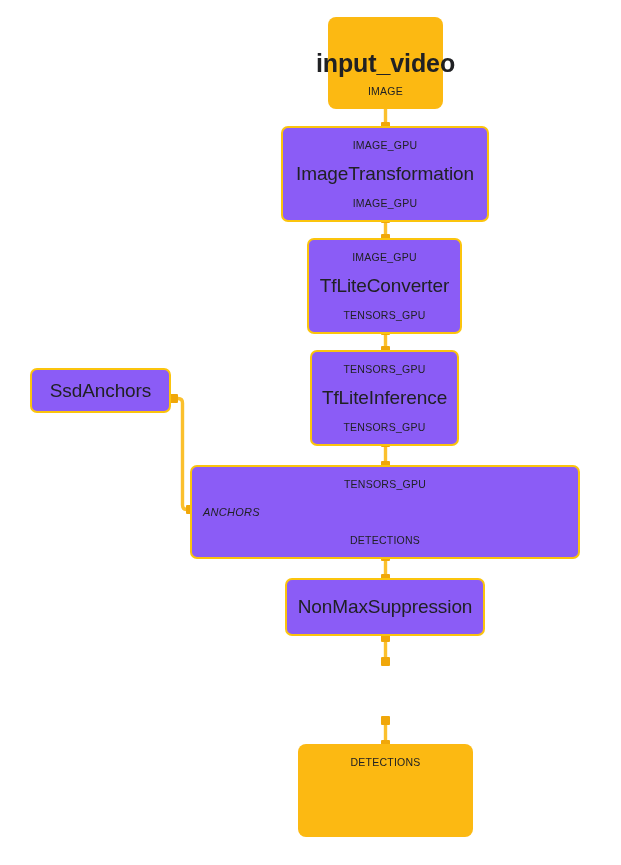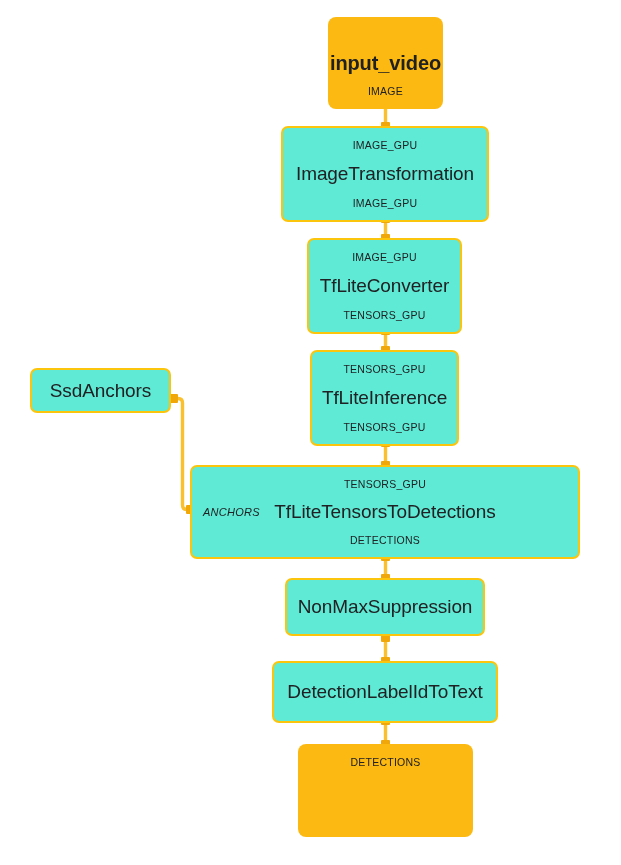--- a/index.html
+++ b/index.html
@@ -30,38 +30,38 @@
   .node {
     position: absolute;
     box-sizing: border-box;
     border-radius: 7px;
     display: flex;
     flex-direction: column;
     align-items: center;
     justify-content: center;
   }
   .node.outlined {
-    background: #5eead4;
+    background: #8b5cf6;
     border: 2px solid #fbc40d;
   }
   .node.filled {
     background: #fcb912;
     border: none;
     border-radius: 8px;
   }
   .node-title {
     font-size: 19px;
     color: #202124;
     letter-spacing: -0.1px;
     white-space: nowrap;
     line-height: 1.05;
   }
   .node.filled .node-title {
     font-weight: bold;
-    font-size: 20px;
+    font-size: 25px;
   }
   .port-label {
     font-size: 10.5px;
     color: #202124;
     letter-spacing: 0.25px;
     white-space: nowrap;
     line-height: 1;
   }
   .port-top {
     position: absolute;
@@ -167,29 +167,25 @@
     <span class="port-label port-bottom" style="bottom:12px;">TENSORS_GPU</span>
   </div>
 
   <div class="node outlined" id="node-ssd-anchors">
     <span class="node-title">SsdAnchors</span>
   </div>
 
   <div class="node outlined" id="node-tensors-to-det">
     <span class="port-label port-top" style="top:12px;">TENSORS_GPU</span>
     <span class="side-label" style="left:11px; top:50%; transform:translateY(-50%);">ANCHORS</span>
-    <span class="node-title">TfLiteTensorsToDetections</span>
     <span class="port-label port-bottom" style="bottom:12px;">DETECTIONS</span>
   </div>
 
   <div class="node outlined" id="node-nms">
     <span class="node-title">NonMaxSuppression</span>
   </div>
 
-  <div class="node outlined" id="node-label-id-to-text">
-    <span class="node-title">DetectionLabelIdToText</span>
-  </div>
 
   <div class="node filled" id="node-output-det">
     <span class="port-label port-top" style="top:13px;">DETECTIONS</span>
   </div>
 
 </div>
 
 </body></html>

